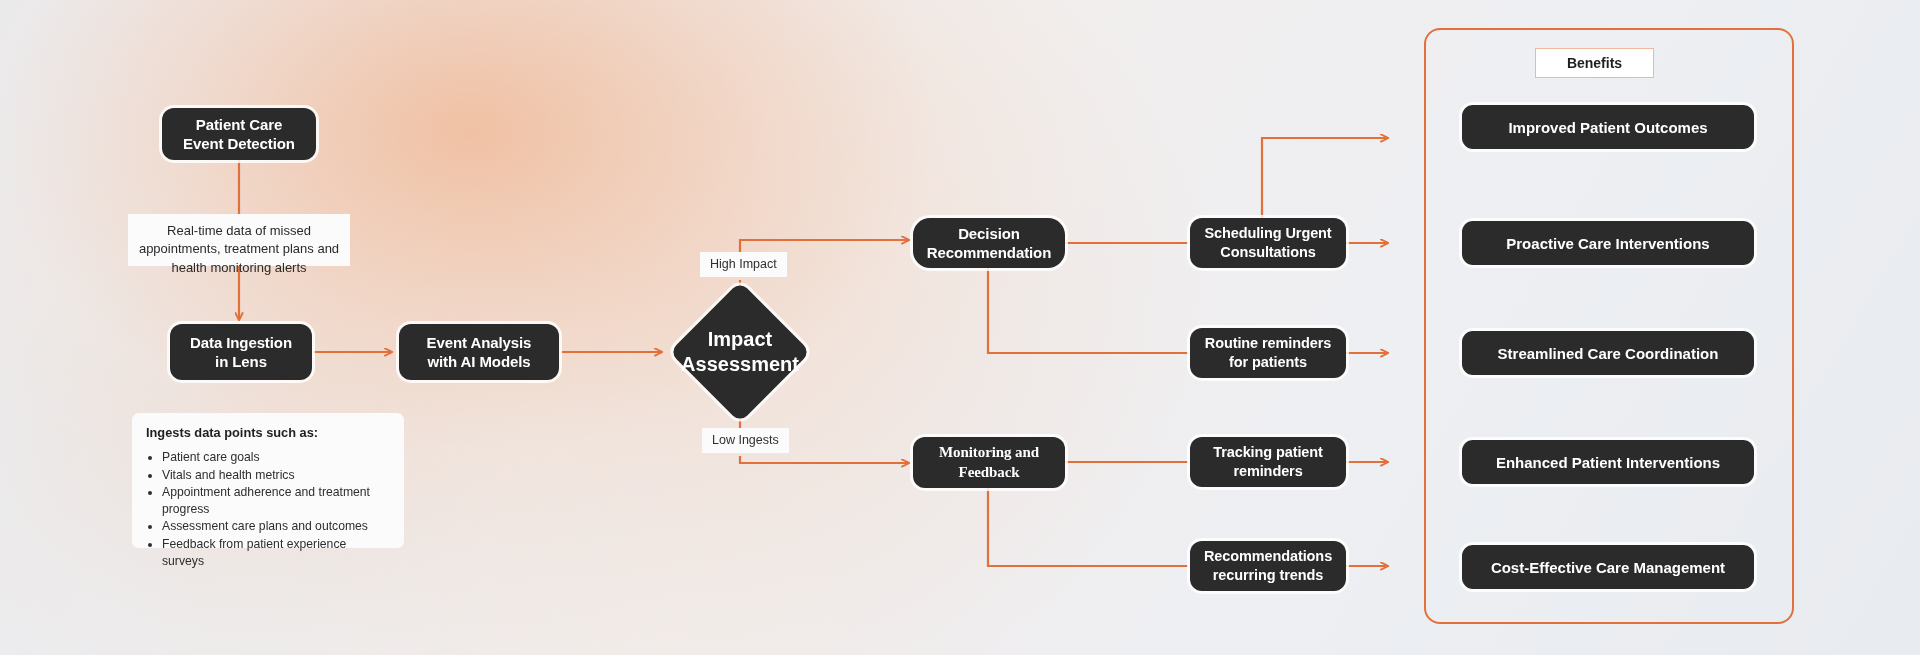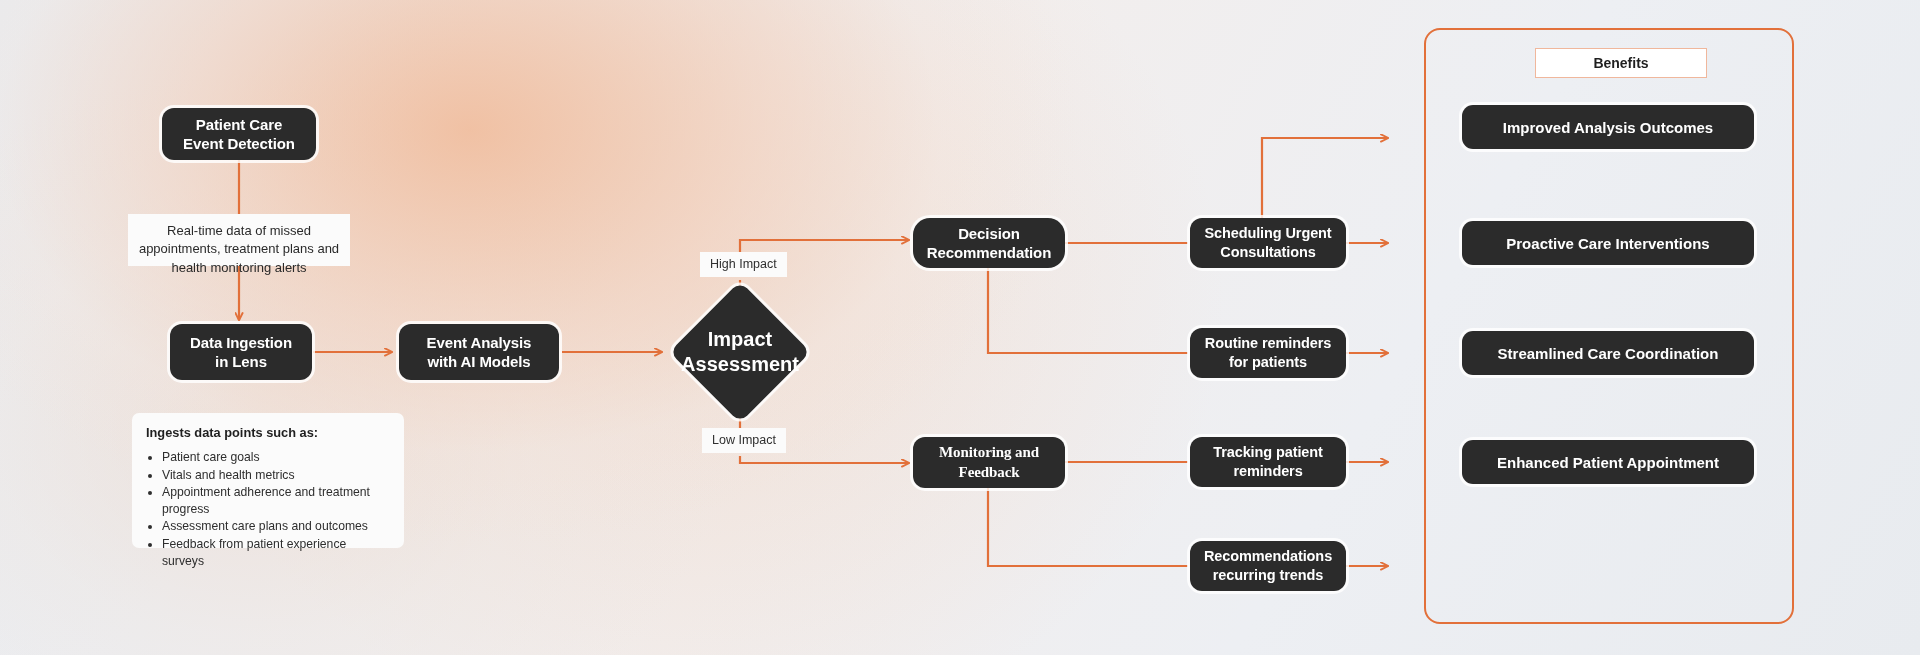--- a/index.html
+++ b/index.html
@@ -134,21 +134,21 @@
     width: 370px;
     height: 596px;
     border: 2px solid #e2703a;
     border-radius: 16px;
     box-sizing: border-box;
   }
   .benefits-title {
     position: absolute;
     left: 1535px;
     top: 48px;
-    width: 172px;
+    width: 119px;
     height: 30px;
     background: #ffffff;
     border: 1.5px solid #f0b79c;
     display: flex;
     align-items: center;
     justify-content: center;
     font-size: 14px;
     font-weight: bold;
     color: #1f1f1f;
     box-sizing: border-box;
@@ -250,21 +250,21 @@
   <div class="diamond-wrap" style="left:678px; top:290px;">
     <div class="diamond-shape"></div>
     <div class="diamond-label">Impact Assessment</div>
   </div>
 
   <div class="edge-label" style="left:700px; top:252px;">
     <span>High Impact</span>
   </div>
 
   <div class="edge-label" style="left:702px; top:428px;">
-    <span>Low Impact</span>
+    <span>Low Ingests</span>
   </div>
 
   <div class="node" style="left:913px; top:218px; width:152px; height:50px;border-radius:17px;">
     <span>Decision Recommendation</span>
   </div>
 
   <div class="node" style="left:913px; top:437px; width:152px; height:51px;font-family:Liberation Serif, serif;">
     <span>Monitoring and Feedback</span>
   </div>
 
@@ -284,25 +284,28 @@
     <span>Recommendations recurring trends</span>
   </div>
 
   <div class="benefits-panel"></div>
 
   <div class="benefits-title">
     <span>Benefits</span>
   </div>
 
   <div class="benefit" style="top:105px;">
-    <span>Improved Analysis Outcomes</span>
+    <span>Improved Patient Outcomes</span>
   </div>
   <div class="benefit" style="top:221px;">
     <span>Proactive Care Interventions</span>
   </div>
   <div class="benefit" style="top:331px;">
     <span>Streamlined Care Coordination</span>
   </div>
   <div class="benefit" style="top:440px;">
-    <span>Enhanced Patient Appointment</span>
+    <span>Enhanced Patient Interventions</span>
+  </div>
+  <div class="benefit" style="top:545px;">
+    <span>Cost-Effective Care Management</span>
   </div>
 
 </div>
 
 </body></html>

